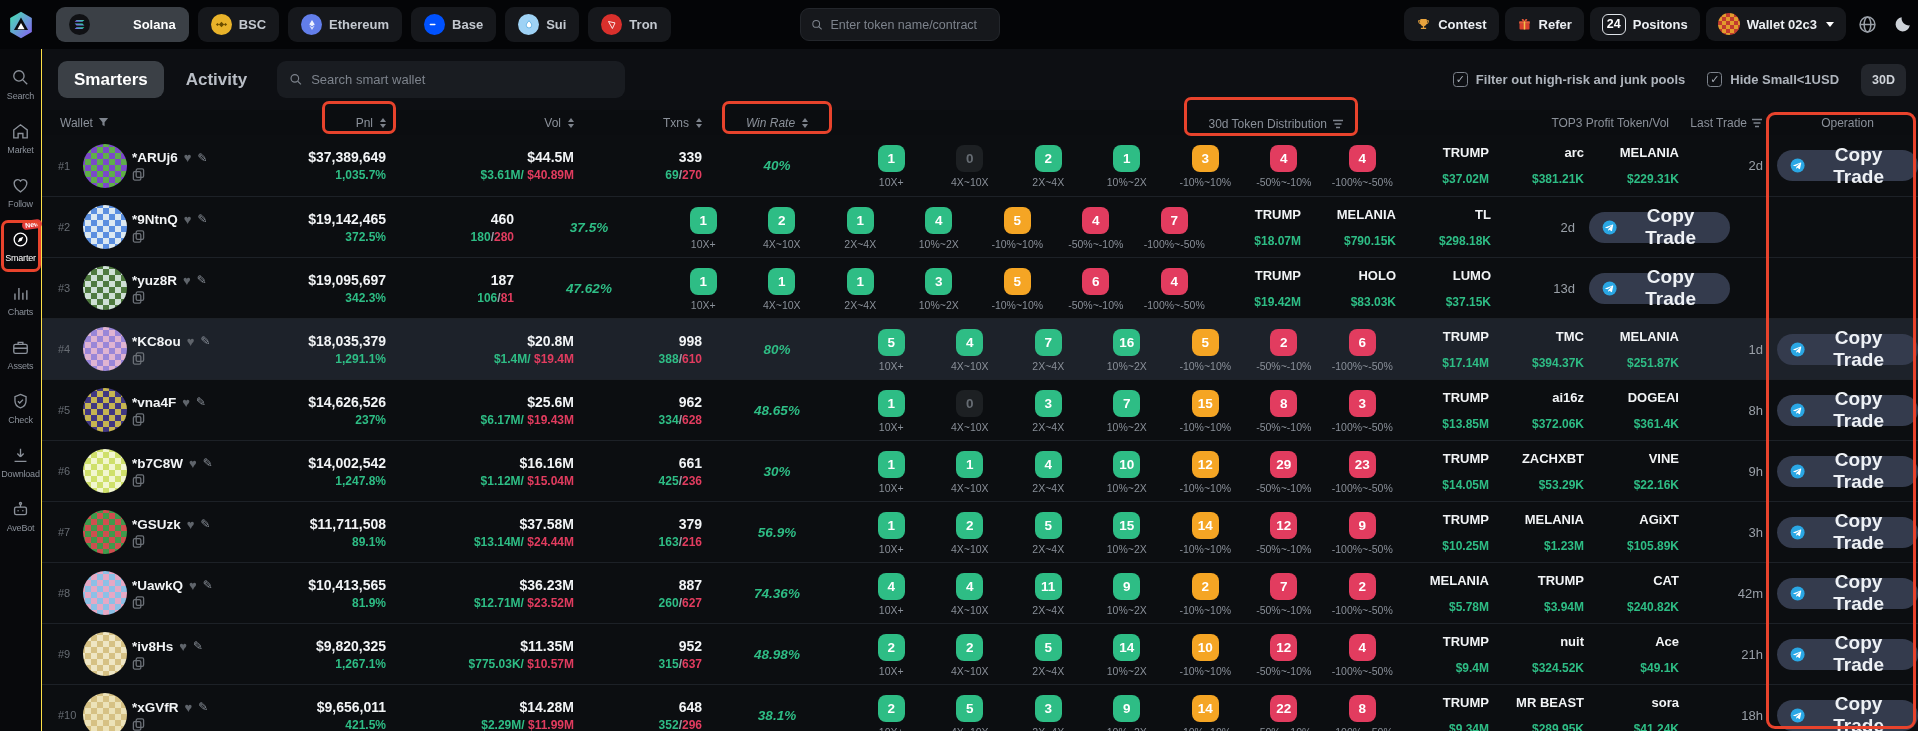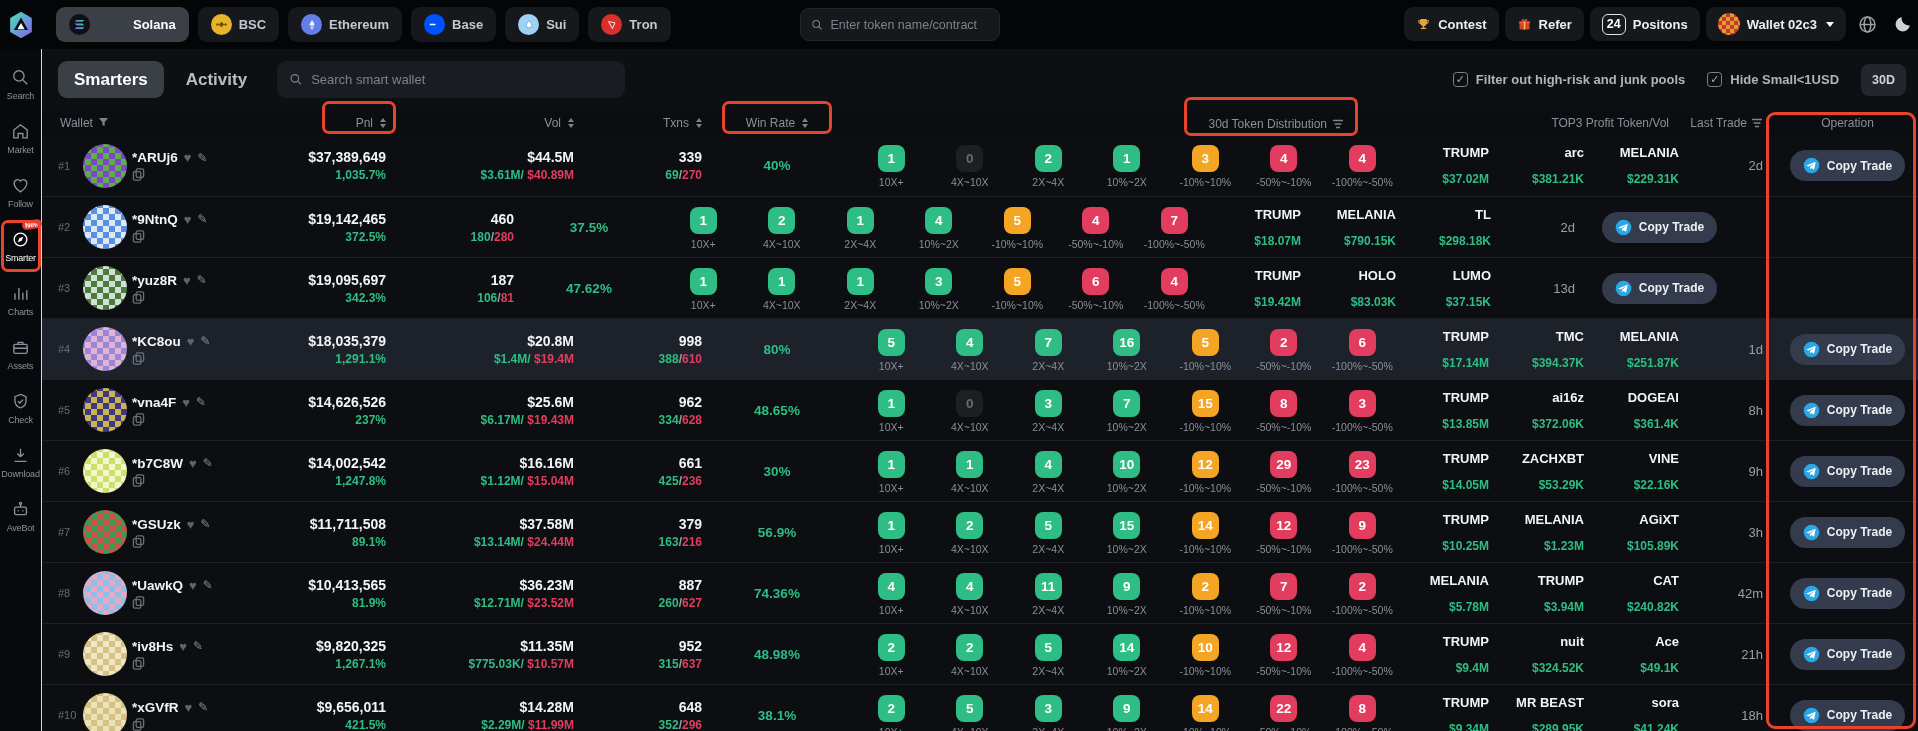--- a/index.html
+++ b/index.html
@@ -65,21 +65,21 @@
   
   .thead{height:25px;display:flex;align-items:center;color:var(--muted);font-size:12px;flex:none;}
   .cell{display:flex;align-items:center;flex:none;}
   .c-wallet{width:250px;padding-left:18px;gap:5px;}
   .c-rank{width:36px;padding-left:16px;}
   .c-avatar{width:54px;justify-content:center;}
   .c-name{width:160px;}
   .c-pnl{width:94px;}
   .c-vol{width:188px;}
   .c-txns{width:128px;}
-  .c-win{width:150px;justify-content:center;}
+  .c-win{width:150px;justify-content:center;font-style:italic;}
   .c-buckets{width:550px;}
   .c-top3{width:285px;}
   .c-last{width:90px;justify-content:flex-end;padding-right:14px;}
   .c-op{width:141px;justify-content:center;}
   .th.right{justify-content:flex-end;gap:3px;}
   .th.dist{justify-content:flex-end;padding-right:58px;gap:5px;}
   .th.right3{justify-content:flex-end;padding-right:18px;}
   .sort{display:inline-flex;flex-direction:column;gap:2px;margin-left:4px;}
   .sort i{width:0;height:0;border-left:3.5px solid transparent;border-right:3.5px solid transparent;display:block;}
   .sort .up{border-bottom:4.5px solid #7d838c;}
@@ -110,21 +110,21 @@
   .q-green{background:var(--green);}
   .q-orange{background:var(--orange);}
   .q-red{background:var(--red);}
   .q-zero{background:#1d2023;color:#666c73;}
   .bl{font-size:10.5px;color:#898f98;white-space:nowrap;}
   .tok{width:95px;display:flex;flex-direction:column;align-items:flex-end;justify-content:center;gap:12px;padding-right:8px;}
   .tname{color:var(--text);font-size:13px;font-weight:700;white-space:nowrap;}
   .tval{font-size:12px;font-weight:600;}
   .lastv{color:#9aa0a8;font-size:13px;}
   .copy-trade{height:31px;padding:0 13px;border-radius:17px;background:#343b4d;border:none;display:flex;align-items:center;
-      gap:7px;color:#eef1f5;font-size:12px;font-weight:700;cursor:pointer;}
+      gap:7px;color:#eef1f5;font-size:19px;font-weight:700;cursor:pointer;}
 
   
   .annotations{position:absolute;inset:0;pointer-events:none;z-index:50;}
   .ann{position:absolute;border:3px solid var(--annotation);border-radius:7px;}
 </style>
 </head>
 <body>
 
 <div class="app">
 

